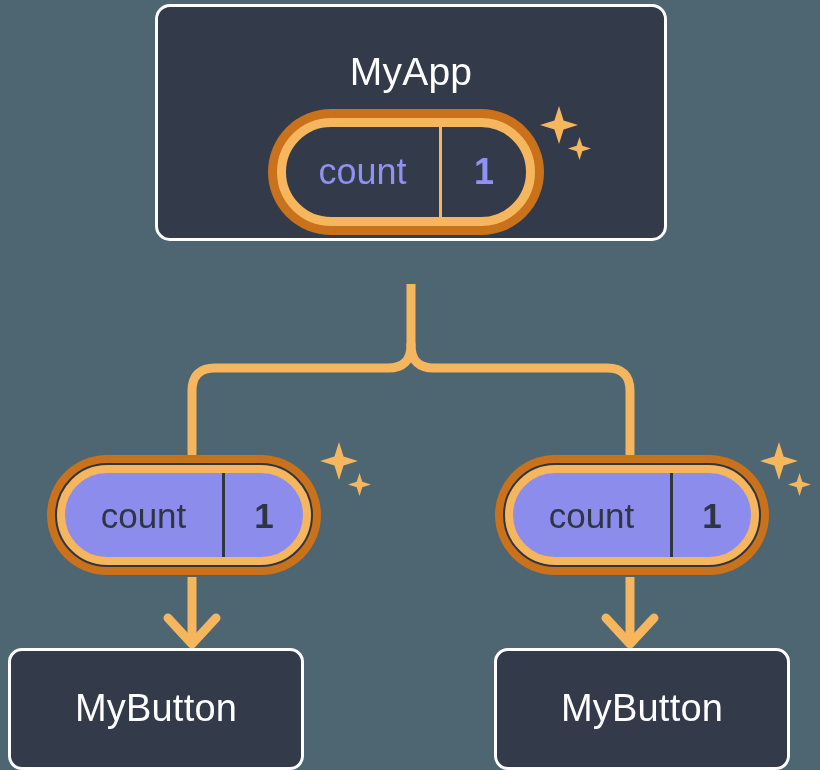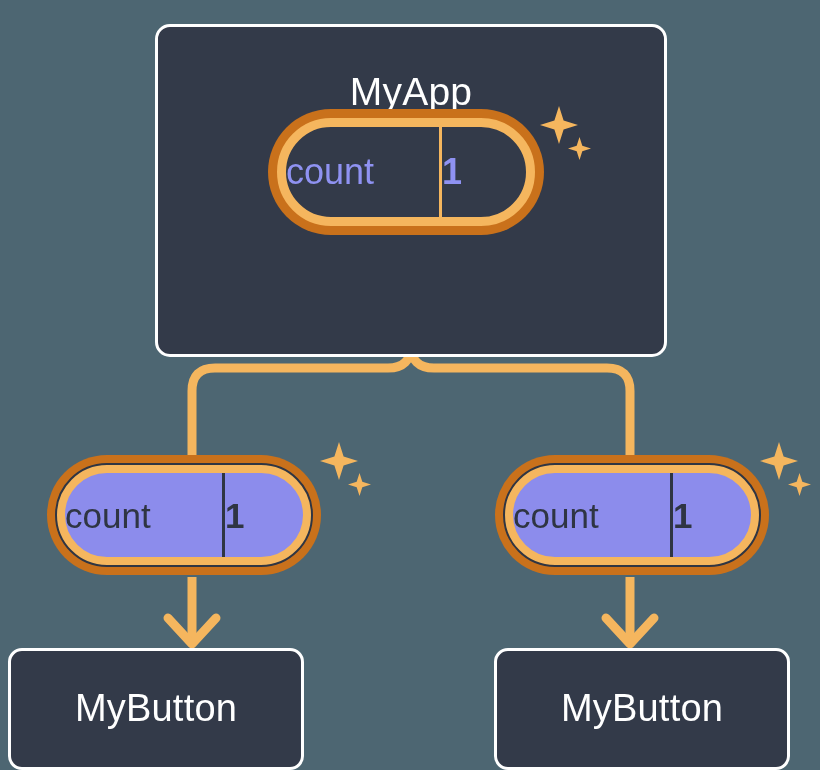--- a/index.html
+++ b/index.html
@@ -36,23 +36,23 @@
   .component-box {
     position: absolute;
     background: #333a49;
     border: 3px solid #ffffff;
     border-radius: 15px;
     z-index: 2;
   }
 
   #myapp-box {
     left: 155px;
-    top: 24px;
+    top: 4px;
     width: 512px;
-    height: 333px;
+    height: 237px;
   }
 
   .box-title {
     position: absolute;
     left: 0;
     width: 100%;
     text-align: center;
     color: #ffffff;
     font-size: 39px;
     letter-spacing: 0.2px;
@@ -95,20 +95,21 @@
   .pill-purple {
     background: #8c8cec;
     outline: 2px solid #2f3543;
     outline-offset: -1px;
   }
 
   .pill-cell {
     flex: 1 1 auto;
     display: flex;
     align-items: center;
+    justify-content: center;
     height: 100%;
   }
 
   .pill-cell.value {
     flex: 0 0 auto;
   }
 
   .pill-label,
   .pill-value {
     line-height: 1;

